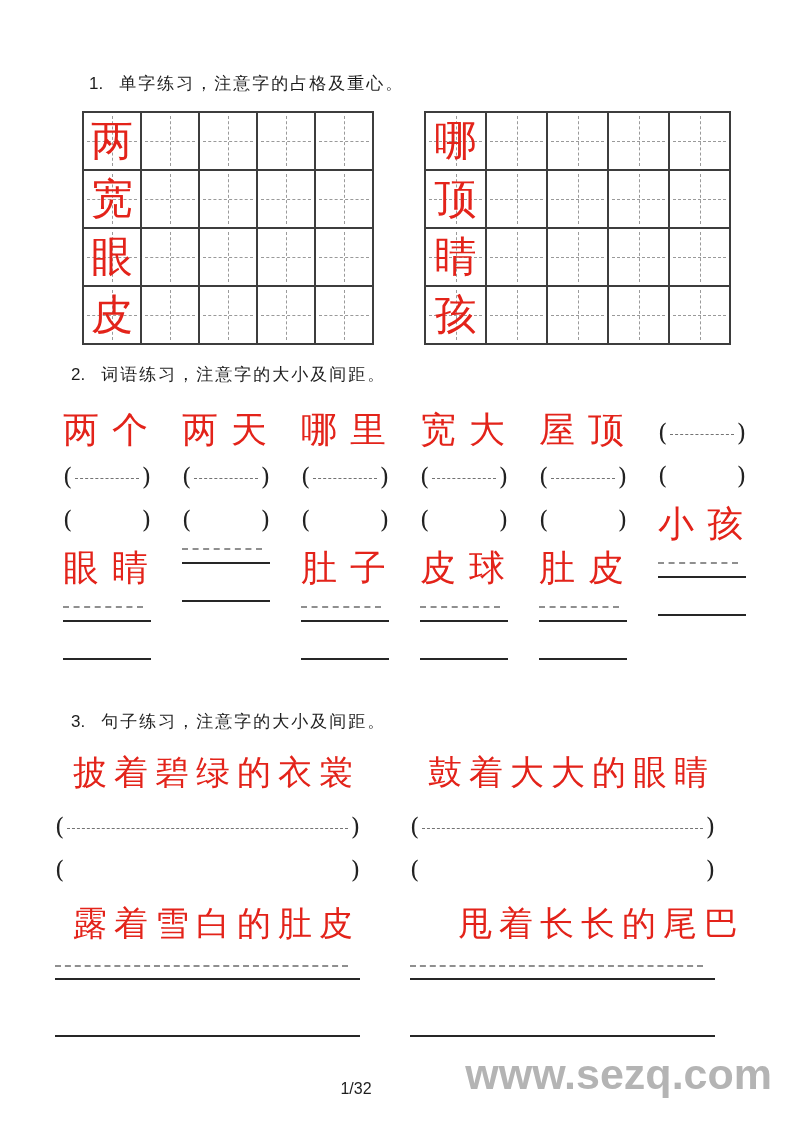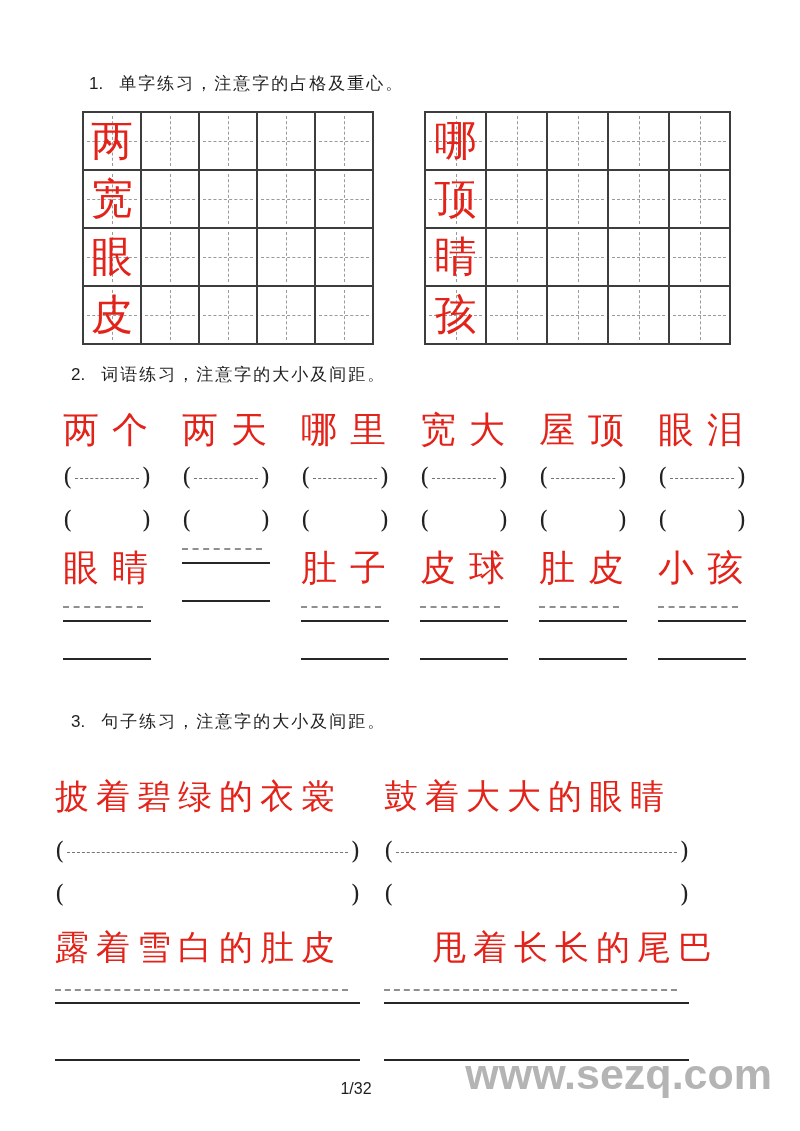--- a/index.html
+++ b/index.html
@@ -52,22 +52,22 @@
   .wcol .p1 { margin-top:10px; height:26px; }
   .wcol .p2 { margin-top:15px; height:30px; }
   .ldash  { border-top:2px dashed #8f8f8f; }
   .lsolid { border-top:2px solid #262626; }
   .wcol .ldash   { margin-top:13px; width:80px; }
   .wcol .lsolid1 { margin-top:12px; width:88px; }
   .wcol .lsolid2 { margin-top:36px; width:88px; }
 
   
   .sent-grid {
-    position:absolute; left:55px; top:774px;
-    display:grid; grid-template-columns:repeat(2,305px); column-gap:24px;
+    position:absolute; left:55px; top:750px;
+    display:grid; grid-template-columns:repeat(2,305px); column-gap:50px;text-align:right;
   }
   .scol { display:flex; flex-direction:column; }
   .red-sent {
     height:48px; font-size:34px; line-height:44px; letter-spacing:7px;
     font-family:"DejaVu Serif", serif; white-space:nowrap;
   }
   .scol .s2 { margin-top:14px; height:50px; line-height:48px; }
   .scol .p1 { margin-top:15px; height:28px; }
   .scol .p2 { margin-top:14px; height:30px; }
   .scol .ldash   { margin-top:16px; width:96%; }
@@ -239,21 +239,20 @@
           <span>(</span>
           <span class="pd"></span>
           <span>)</span>
         </div>
         <div class="red-word w2" style="color: rgb(227, 35, 26);">肚皮</div>
         <div class="ldash"></div>
         <div class="lsolid lsolid1"></div>
         <div class="lsolid lsolid2"></div>
       </div>
       <div class="wcol">
-        <div class="red-word w1" style="color: rgb(227, 35, 26);">眼泪</div>
         <div class="paren p1">
           <span>(</span>
           <span class="pd"></span>
           <span>)</span>
         </div>
         <div class="paren p2 empty">
           <span>(</span>
           <span class="pd"></span>
           <span>)</span>
         </div>

